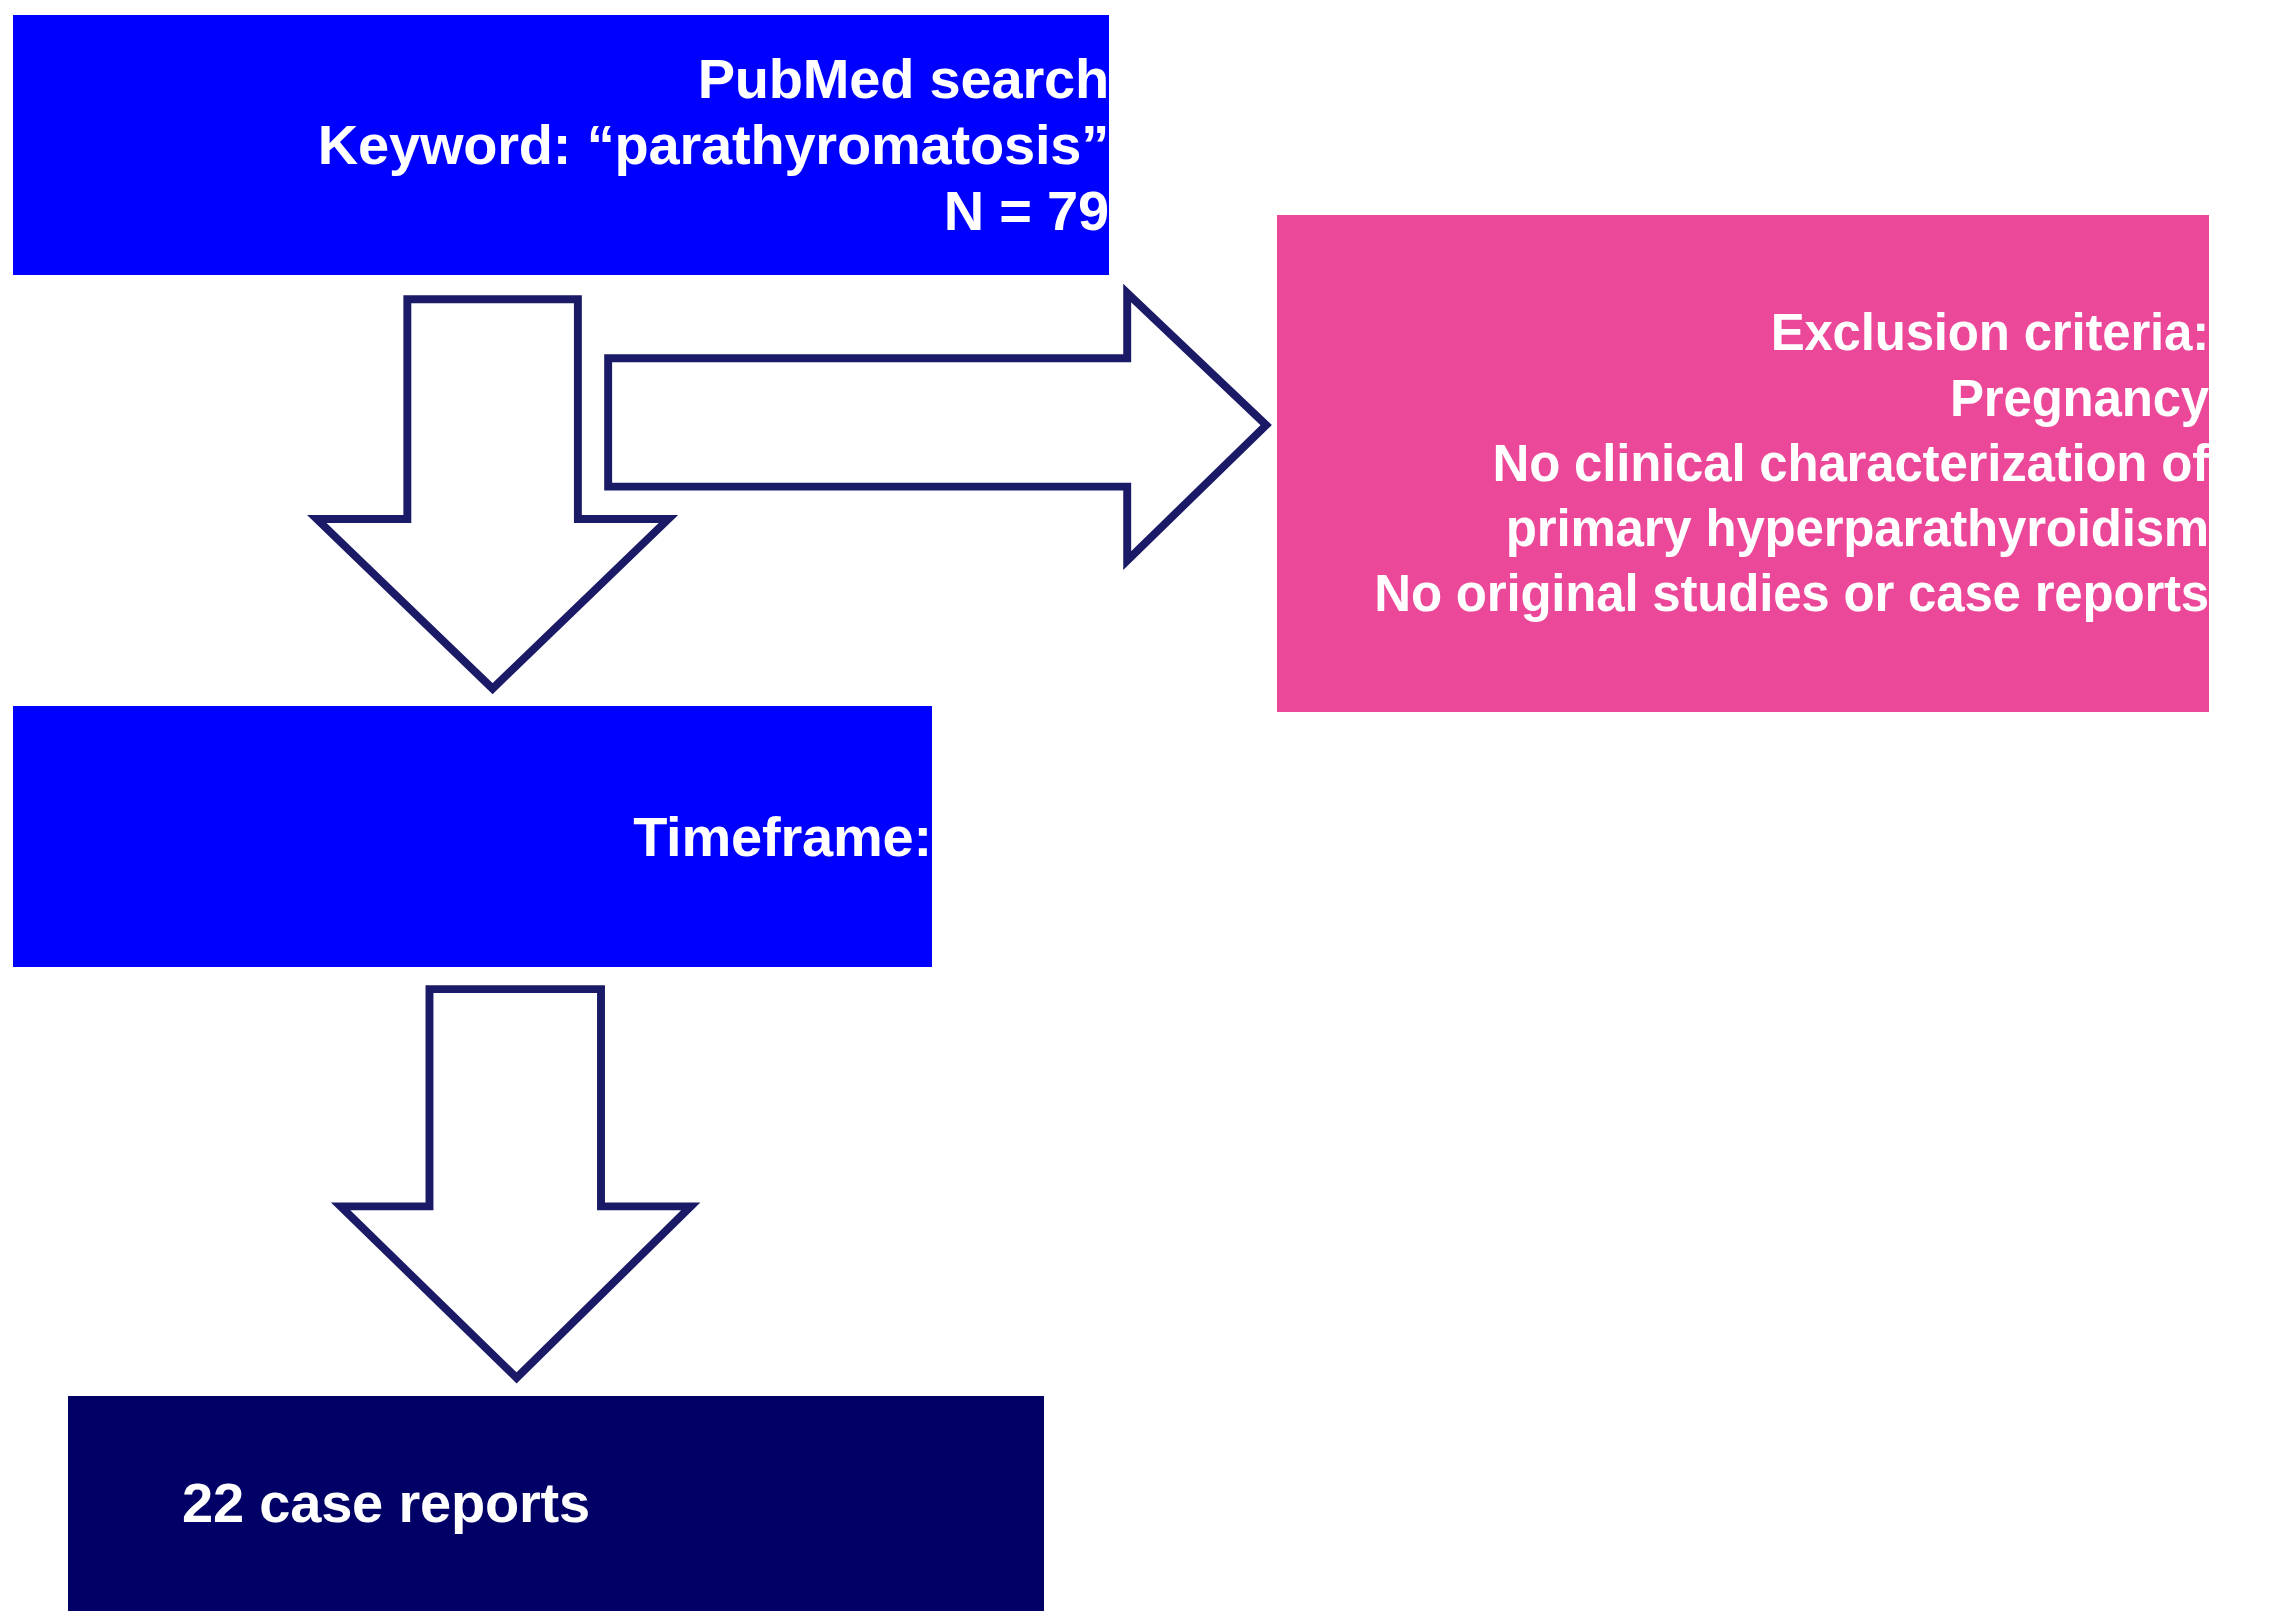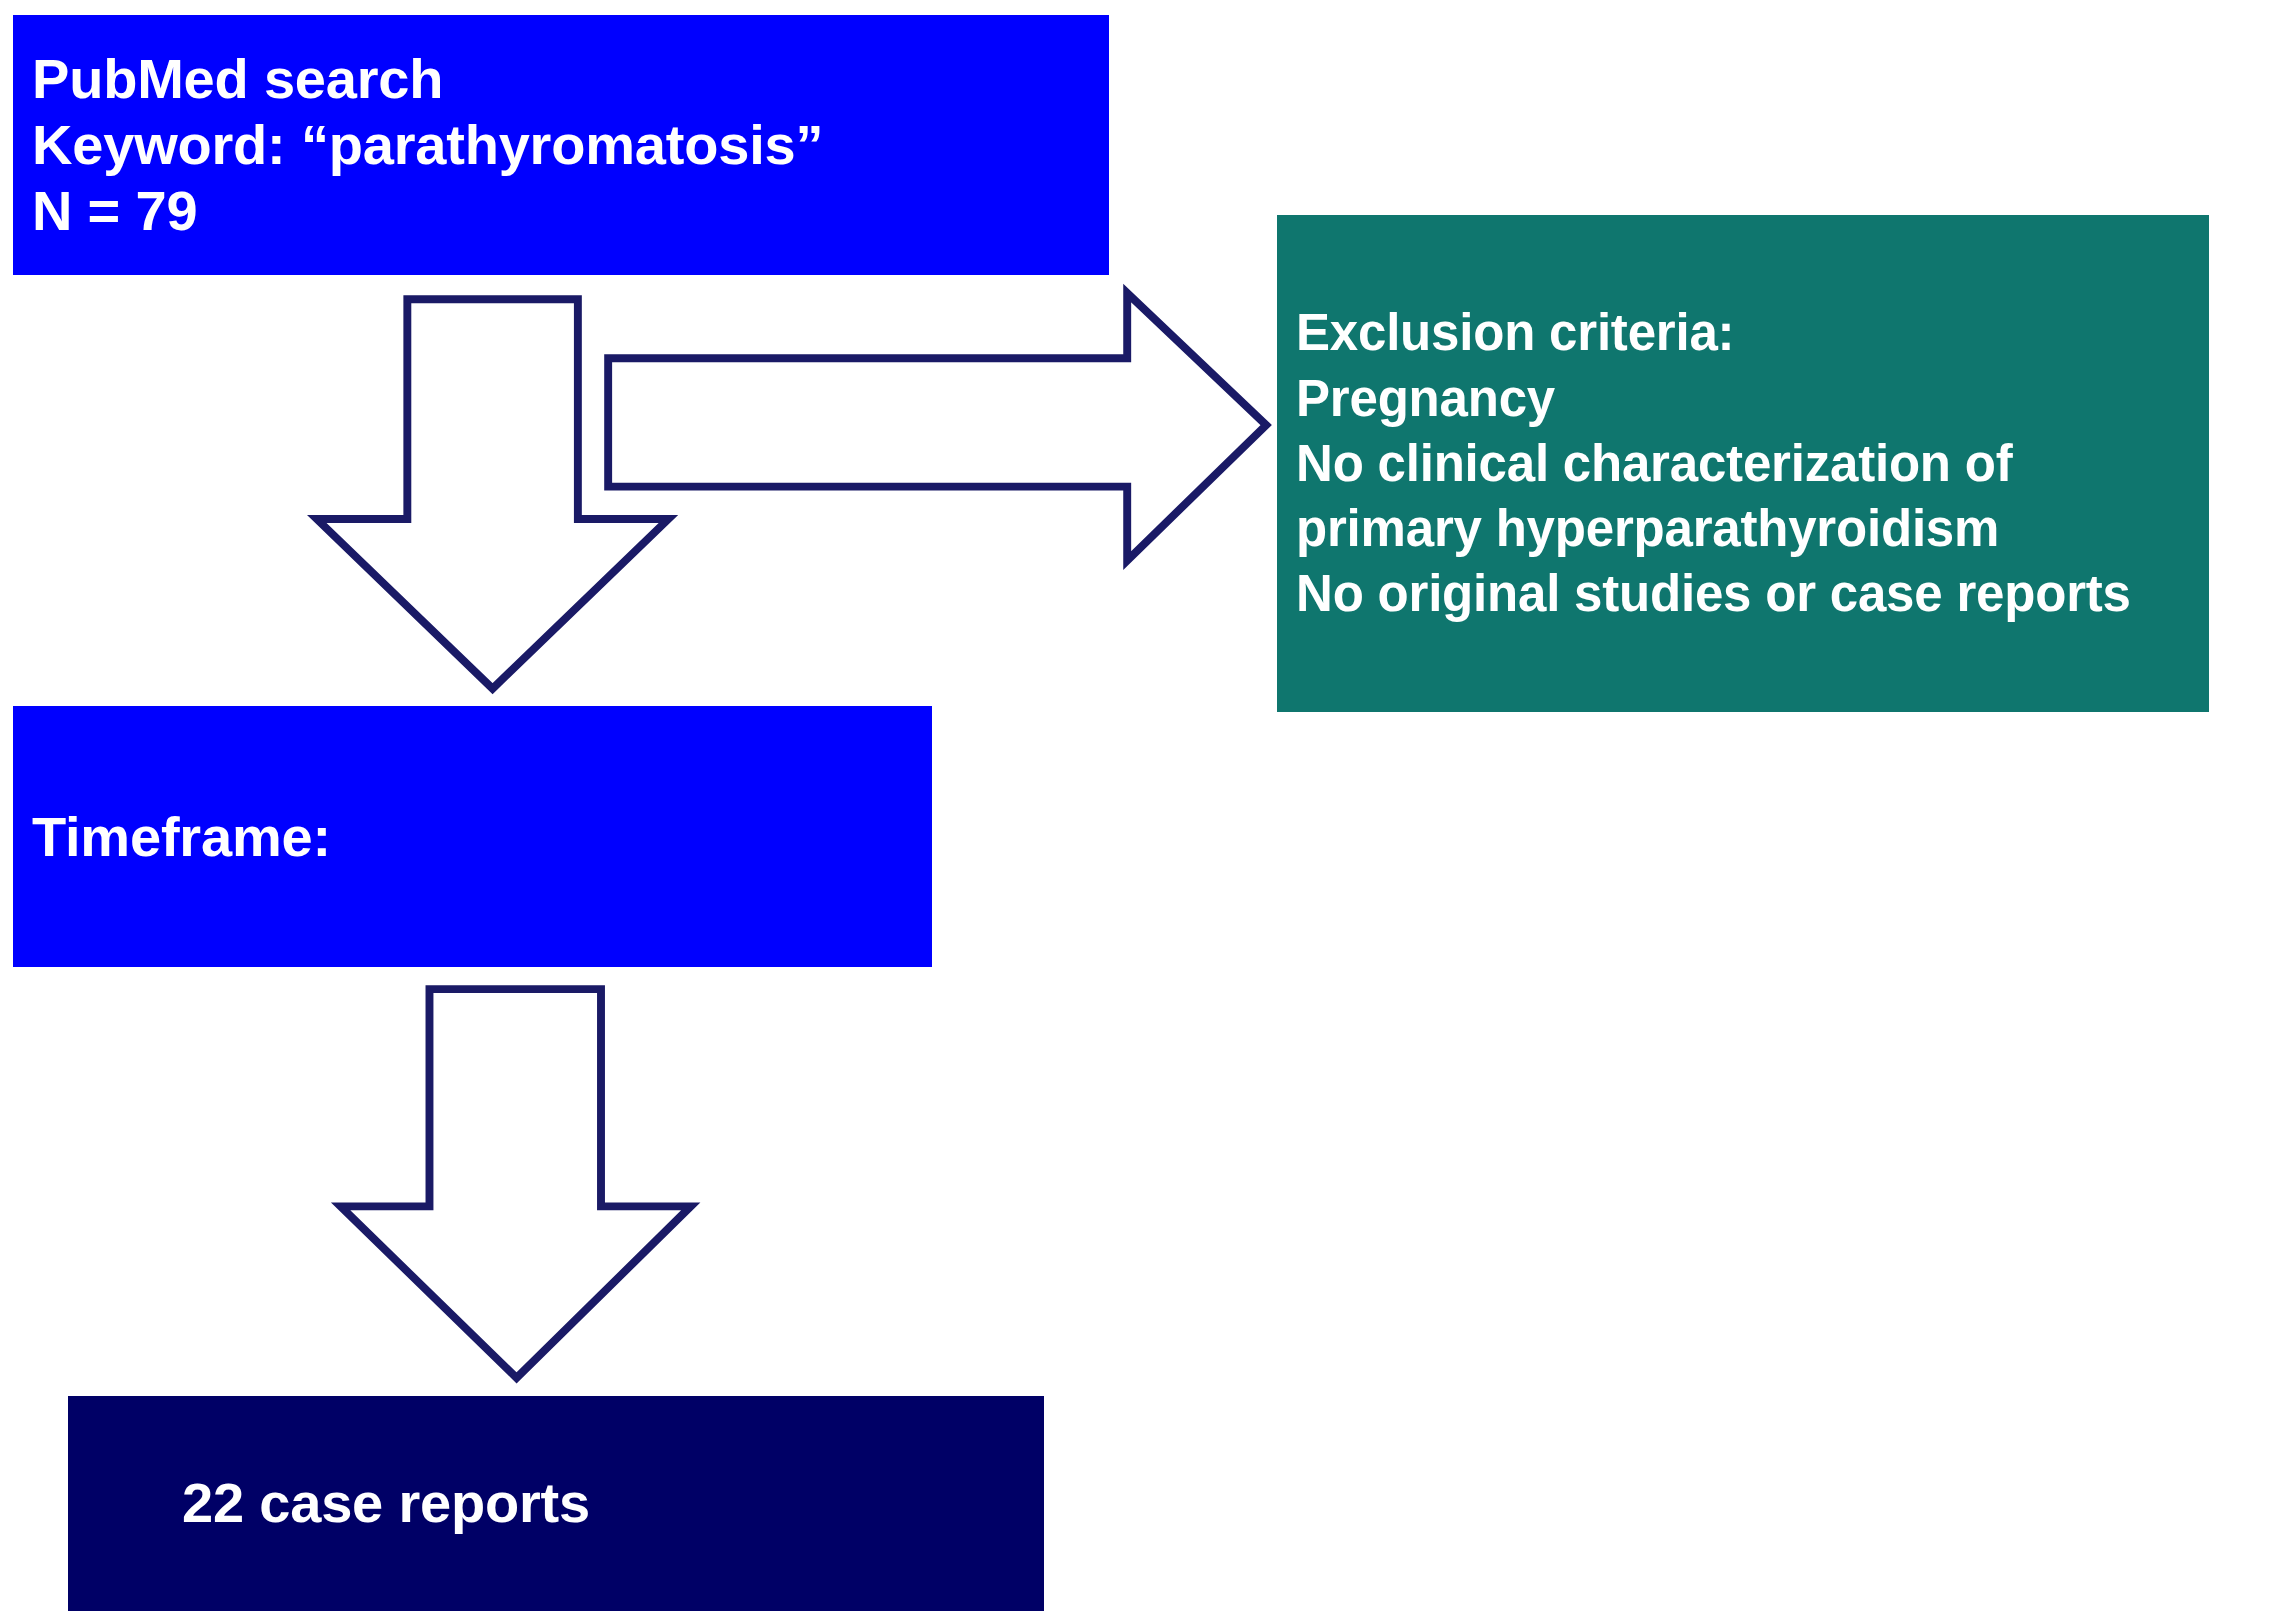--- a/index.html
+++ b/index.html
@@ -14,21 +14,21 @@
     height: 1623px;
     background: #ffffff;
     overflow: hidden;
     font-family: "Liberation Sans", "DejaVu Sans", sans-serif;
   }
   .flow-box {
     position: absolute;
     box-sizing: border-box;
     display: flex;
     flex-direction: column;
-    align-items: flex-start;
+    align-items: flex-end;
     justify-content: center;
     color: #ffffff;
     font-weight: bold;
     text-align: center;
     line-height: 1.18;
     letter-spacing: -0.2px;
     padding-left: 19px;
   }
   .flow-box .line {
     display: block;
@@ -38,21 +38,21 @@
   
   #box-pubmed {
     left: 13px;  top: 15px;
     width: 1096px; height: 260px;
     background: #0000ff;
     font-size: 56px;
   }
   #box-exclusion {
     left: 1277px; top: 215px;
     width: 932px; height: 497px;
-    background: #0f766e;
+    background: #ec4899;
     font-size: 51px;
     line-height: 1.28;
   }
   #box-timeframe {
     left: 13px;  top: 706px;
     width: 919px; height: 261px;
     background: #0000ff;
     font-size: 56px;
     line-height: 1.35;
   }

